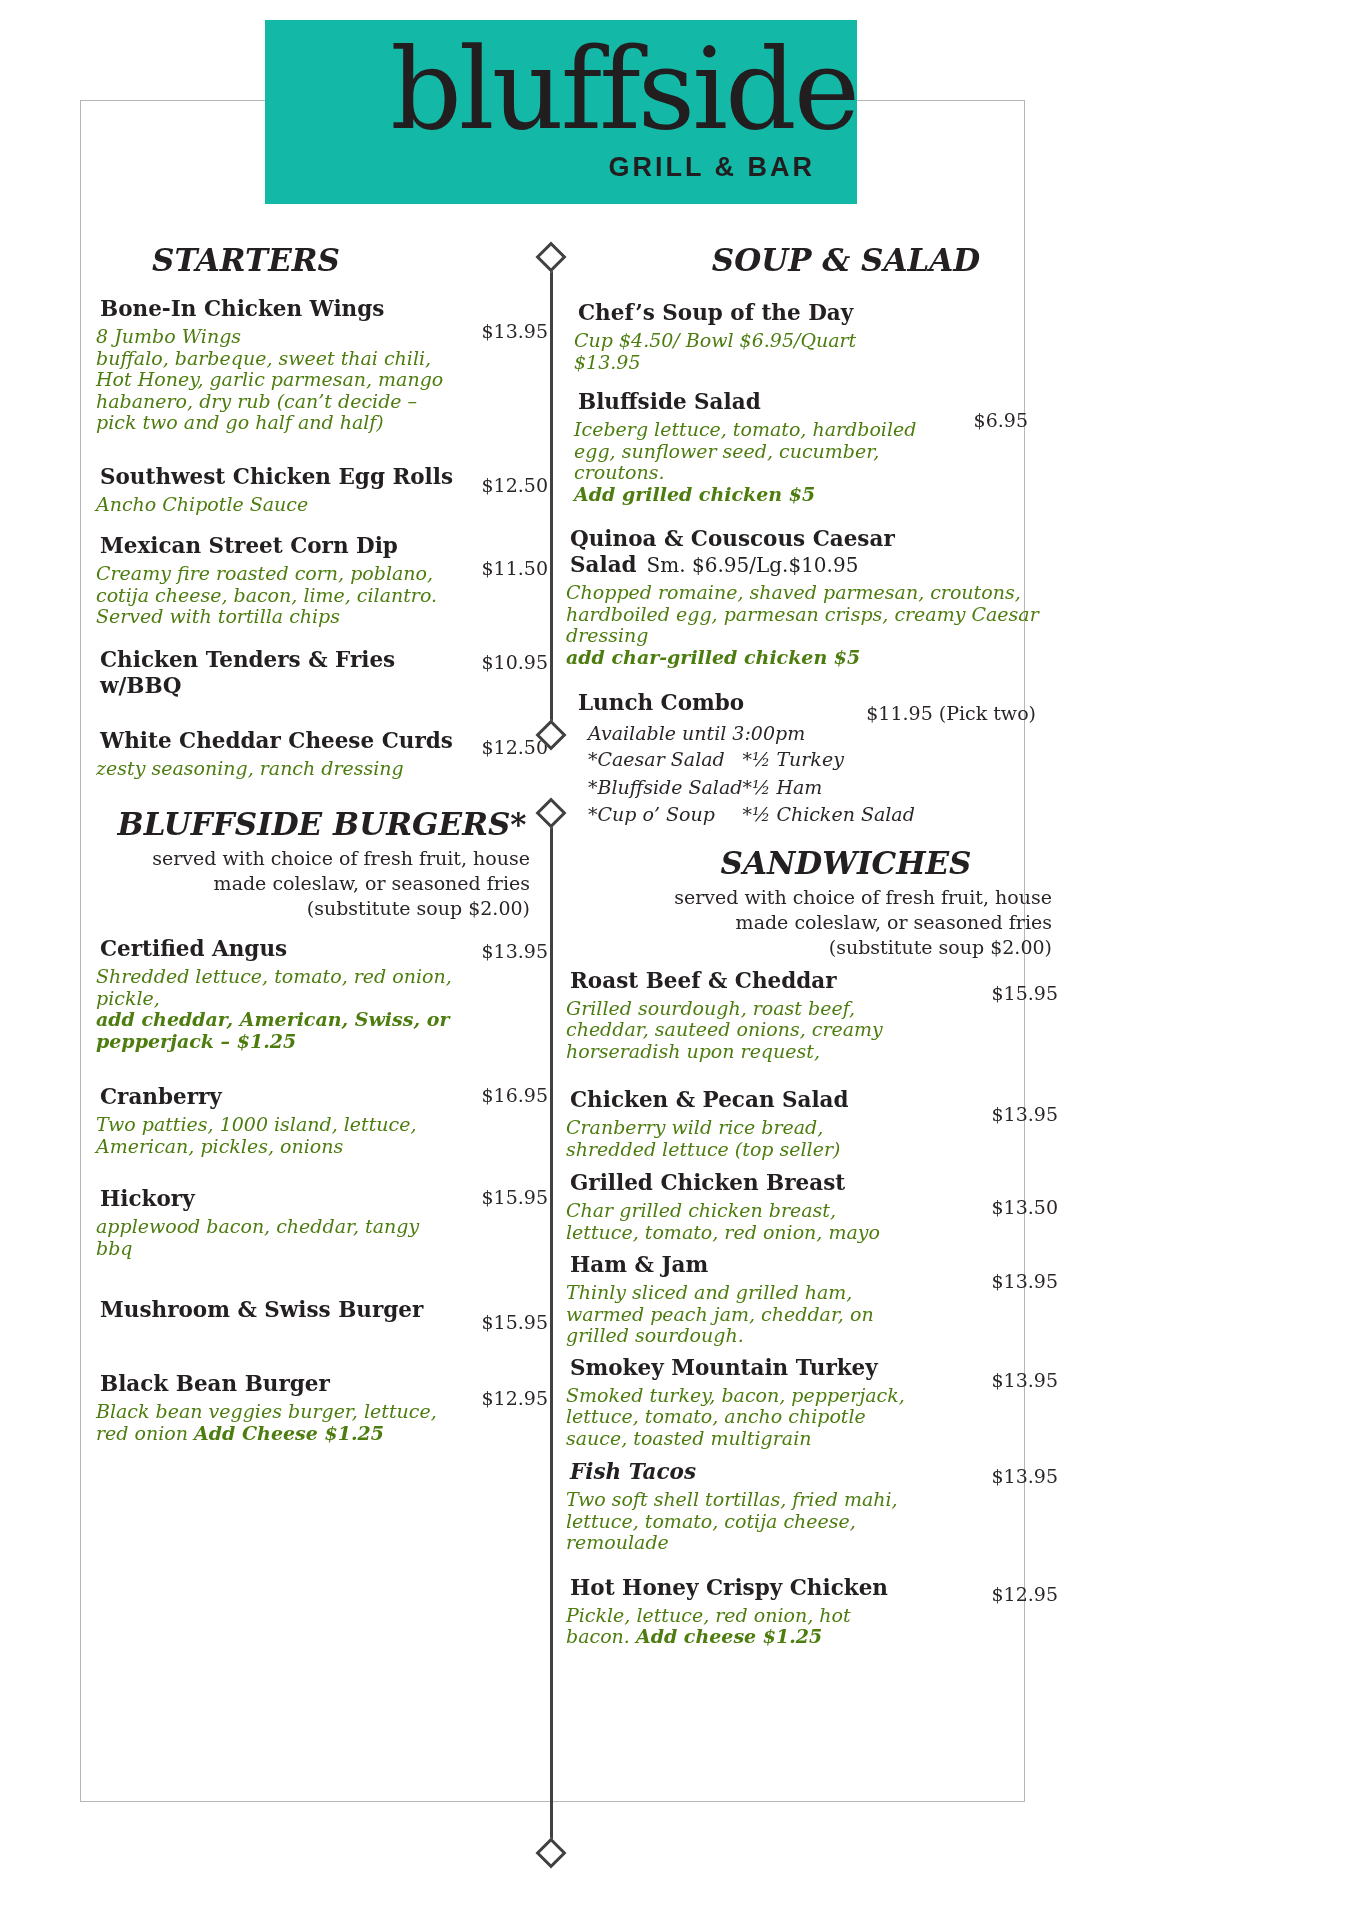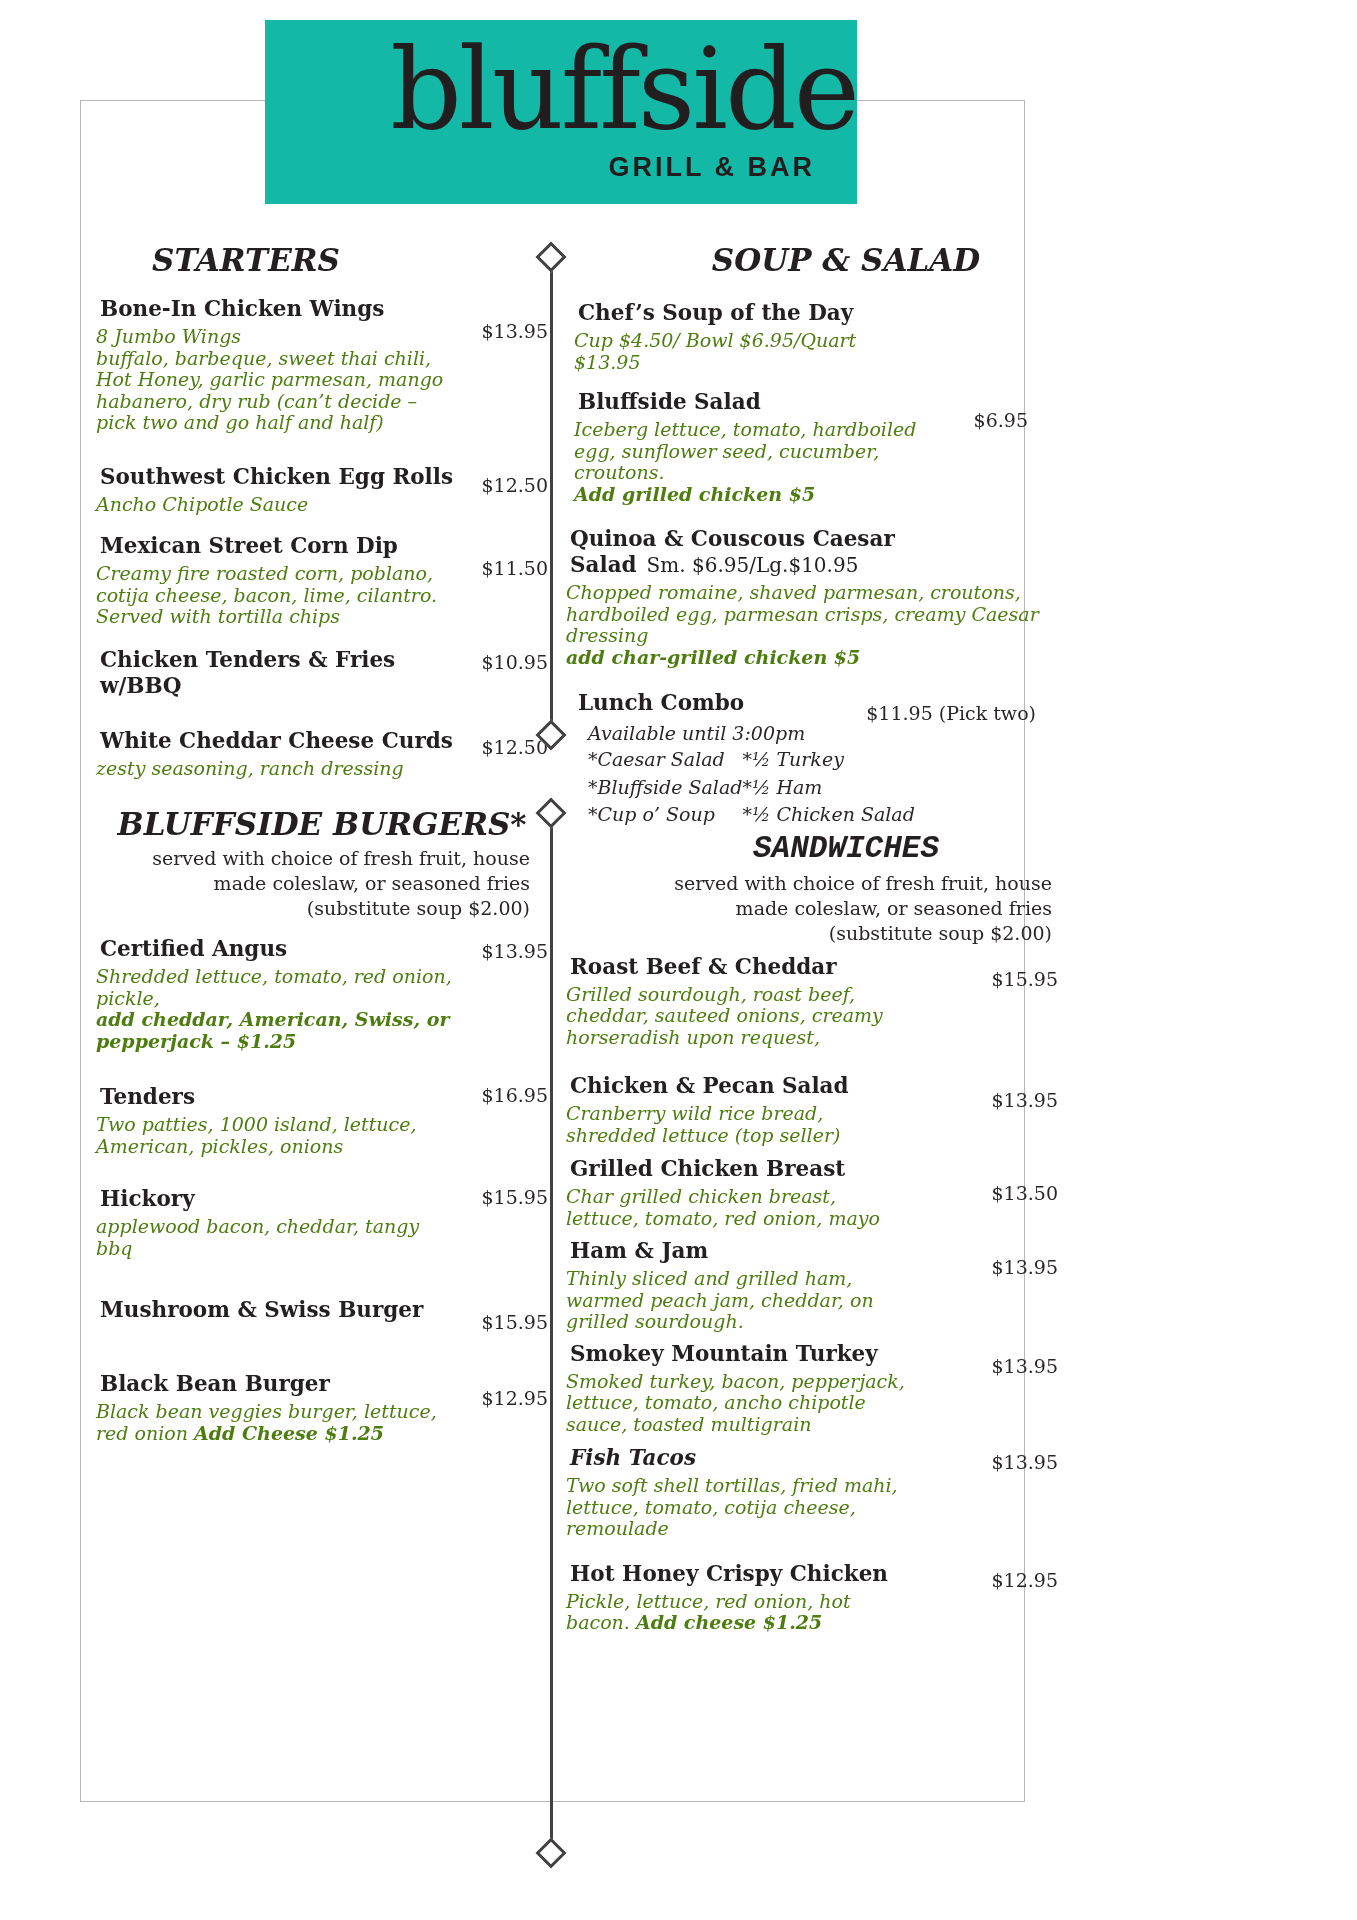--- a/index.html
+++ b/index.html
@@ -27,21 +27,21 @@
   .diamond.d4{left:540px;top:1842px;}
   
   .col{position:absolute;top:230px;z-index:2;}
   .col-left{left:96px;width:452px;}
   .col-right{left:566px;width:492px;}
   .sec-title{font-size:31px;line-height:36px;font-weight:bold;font-style:italic;
         margin:0;text-align:center;color:#242021;}
   .t-starters{margin-top:12px;width:300px;}
   .t-burgers{margin-top:27px;width:452px;}
   .t-soup{margin-top:12px;margin-left:70px;width:420px;}
-  .t-sandwiches{margin-top:2px;margin-left:70px;width:420px;font-family:Liberation Mono, monospace;}
+  .t-sandwiches{margin-top:16px;margin-left:70px;width:420px;}
   .sec-note{font-size:19px;line-height:25px;margin:4px auto 0;text-align:right;color:#2a2526;}
   .col-left .sec-note{width:416px;}
   .col-right .sec-note{width:420px;margin-left:66px;}
   
   .item{position:relative;}
   .txt{width:362px;}
   .col-right .txt{width:348px;}
   .txt.w-wide{width:492px;}
   .txt.w-nar{width:350px;}
   .iname{font-size:21.5px;line-height:26px;font-weight:bold;margin:4px;color:#242021;}
@@ -135,21 +135,21 @@
         <p class="idesc">
           <span>Shredded lettuce, tomato, red onion, pickle,</span>
           <span class="addon block">add cheddar, American, Swiss, or pepperjack – $1.25</span>
         </p>
       </div>
       <span class="price" style="top:4px">$13.95</span>
     </div>
 
     <div class="item" style="margin-top:32px">
       <div class="txt">
-        <h3 class="iname">Tenders</h3>
+        <h3 class="iname">Cranberry</h3>
         <p class="idesc">Two patties, 1000 island, lettuce, American, pickles, onions</p>
       </div>
       <span class="price" style="top:0px">$16.95</span>
     </div>
 
     <div class="item" style="margin-top:29px">
       <div class="txt">
         <h3 class="iname">Hickory</h3>
         <p class="idesc">applewood bacon, cheddar, tangy bbq</p>
       </div>

